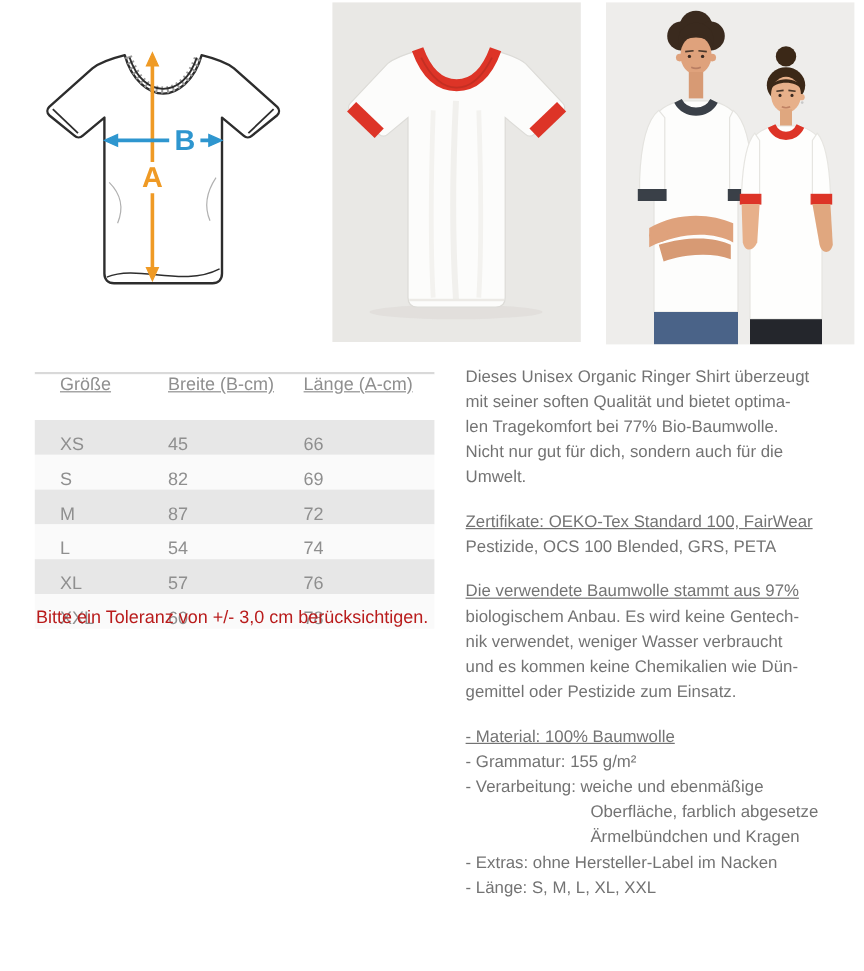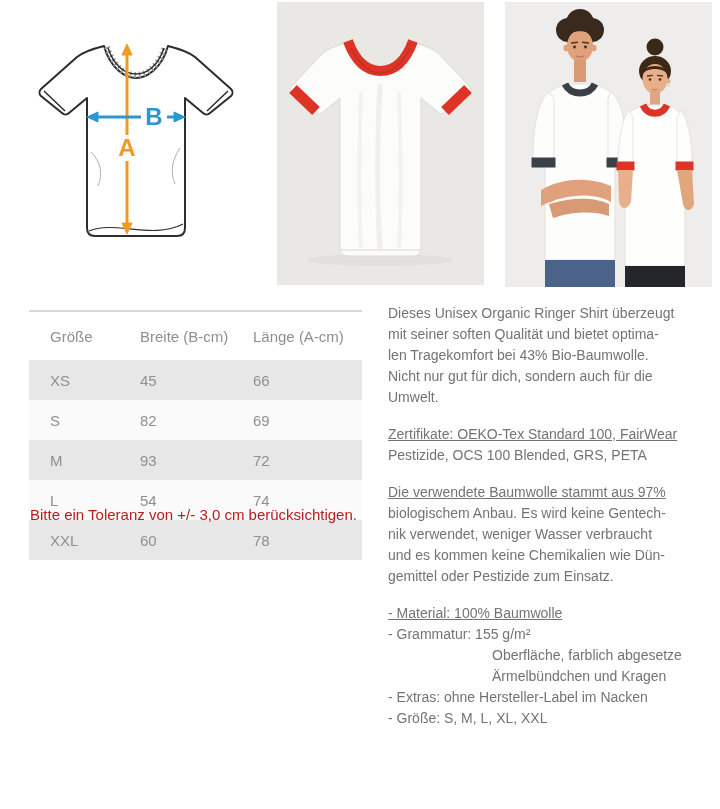--- a/index.html
+++ b/index.html
@@ -8,22 +8,22 @@
 
   
   .size-chart{position:absolute;left:30px;top:34px;width:212px;height:218px;margin:0;}
   .product-photo{position:absolute;left:277px;top:2px;width:207px;height:283px;background:#e9e8e5;margin:0;}
   .models-photo{position:absolute;left:505px;top:2px;width:207px;height:285px;background:#eeedeb;margin:0;}
   figure svg{display:block;width:100%;height:100%;}
 
   
   .size-table{position:absolute;left:29px;top:310px;width:333px;border-top:2px solid #d9d9d9;
               font-size:15px;color:#8f8f8f;}
-  .thead{display:flex;height:48px;align-items:center;background:#ffffff;}
-  .trow{display:flex;height:40px;align-items:center;}
+  .thead{display:flex;height:38px;align-items:flex-start;background:#ffffff;text-decoration:underline;}
+  .trow{display:flex;height:29px;align-items:flex-end;}
   .tbody .trow:nth-child(odd){background:#e7e7e7;}
   .tbody .trow:nth-child(even){background:#fafafa;}
   .c1{width:111px;padding-left:21px;box-sizing:border-box;}
   .c2{width:113px;}
   .c3{flex:1;}
 
   .tolerance{position:absolute;left:30px;top:506px;margin:0;font-size:15px;color:#b91c1c;white-space:nowrap;}
 
   
   .description{position:absolute;left:388px;top:303px;width:332px;font-size:14px;line-height:21px;color:#737373;}
@@ -161,53 +161,59 @@
         <div class="c2">45</div>
         <div class="c3">66</div>
       </div>
         <div class="trow">
         <div class="c1">S</div>
         <div class="c2">82</div>
         <div class="c3">69</div>
       </div>
         <div class="trow">
         <div class="c1">M</div>
-        <div class="c2">93</div>
+        <div class="c2">87</div>
         <div class="c3">72</div>
       </div>
         <div class="trow">
         <div class="c1">L</div>
         <div class="c2">54</div>
         <div class="c3">74</div>
       </div>
         <div class="trow">
+        <div class="c1">XL</div>
+        <div class="c2">57</div>
+        <div class="c3">76</div>
+      </div>
+        <div class="trow">
         <div class="c1">XXL</div>
         <div class="c2">60</div>
         <div class="c3">78</div>
       </div>
       </div>
   </div>
 
   <p class="tolerance">Bitte ein Toleranz von +/- 3,0 cm berücksichtigen.</p>
 
   <div class="description">
 
   <div class="dline">Dieses Unisex Organic Ringer Shirt überzeugt</div>
       <div class="dline">mit seiner soften Qualität und bietet optima-</div>
-      <div class="dline">len Tragekomfort bei 43% Bio-Baumwolle.</div>
+      <div class="dline">len Tragekomfort bei 77% Bio-Baumwolle.</div>
       <div class="dline">Nicht nur gut für dich, sondern auch für die</div>
       <div class="dline">Umwelt.</div>
       <div class="dline para">Zertifikate: OEKO-Tex Standard 100, FairWear</div>
       <div class="dline">Pestizide, OCS 100 Blended, GRS, PETA</div>
       <div class="dline para">Die verwendete Baumwolle stammt aus 97%</div>
       <div class="dline">biologischem Anbau. Es wird keine Gentech-</div>
       <div class="dline">nik verwendet, weniger Wasser verbraucht</div>
       <div class="dline">und es kommen keine Chemikalien wie Dün-</div>
       <div class="dline">gemittel oder Pestizide zum Einsatz.</div>
       <div class="dline para">- Material: 100% Baumwolle</div>
       <div class="dline">- Grammatur: 155 g/m²</div>
+      <div class="dline">- Verarbeitung: weiche und ebenmäßige</div>
       <div class="dline indent">Oberfläche, farblich abgesetze</div>
       <div class="dline indent">Ärmelbündchen und Kragen</div>
       <div class="dline">- Extras: ohne Hersteller-Label im Nacken</div>
-      <div class="dline">- Größe: S, M, L, XL, XXL</div>
+      <div class="dline">- Länge: S, M, L, XL, XXL</div>
     </div>
 
 </div>
 
 </body></html>

